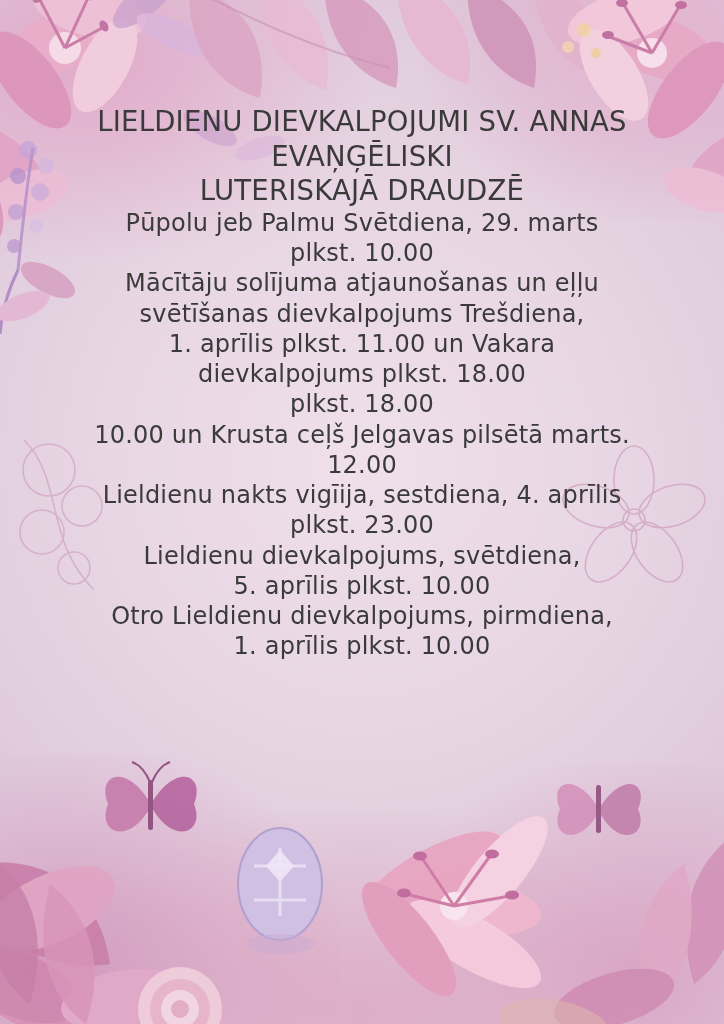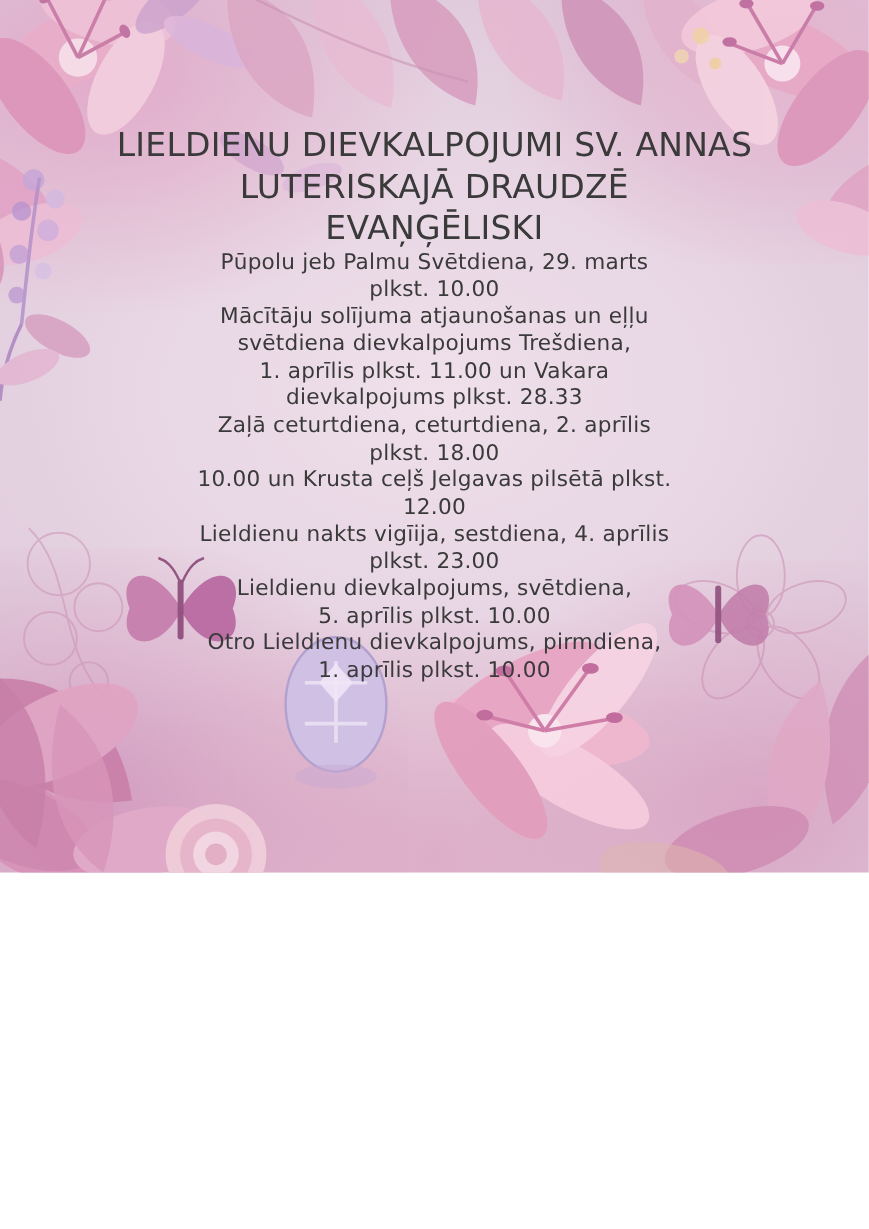--- a/index.html
+++ b/index.html
@@ -3,21 +3,21 @@
 <meta charset="utf-8">
 <style>
   * { margin:0; padding:0; box-sizing:border-box; }
   html, body {
     width:724px; height:1024px;
     overflow:hidden;
     font-family:"DejaVu Sans", sans-serif;
   }
   #poster {
     position:relative;
-    width:724px; height:727px;
+    width:724px; height:1024px;
     background:
       radial-gradient(ellipse 70% 50% at 50% 45%, #efe0ea 0%, #e7d5e3 55%, #ddc8da 100%);
     overflow:hidden;
   }
 
   
   .deco { position:absolute; pointer-events:none; }
 
   
   .wash-tl {
@@ -48,21 +48,21 @@
     padding:104px 26px 0 26px;
     text-align:center;
   }
   .title-line, .body-line {
     color:#3a3a3a;
     line-height:1.26;
     letter-spacing:0.2px;
     text-rendering:optimizeLegibility;
   }
   .title-line { font-size:27.5px; }
-  .body-line  { font-size:18px; }
+  .body-line  { font-size:24px; }
   .title-block { margin-bottom:0; }
   .lines { margin-top:0; }
   .lines .body-line { white-space:nowrap; }
 </style>
 </head>
 <body>
 
 <div id="poster">
 
   <div class="deco wash-tl"></div>
@@ -250,34 +250,33 @@
     <g opacity="0.8">
       <path d="M10 30 C50 60 70 110 50 180 C10 150 -6 90 10 30Z" fill="#c77fa8"></path>
       <path d="M70 60 C110 92 126 140 106 200 C66 172 54 120 70 60Z" fill="#d895b9"></path>
     </g>
   </svg>
 
   <div class="content">
 
     <div class="title-block">
       <div class="title-line">LIELDIENU DIEVKALPOJUMI SV. ANNAS</div>
+      <div class="title-line">EVAŅĢĒLISKI</div>
       <div class="title-line">LUTERISKAJĀ DRAUDZĒ</div>
-      <div class="title-line">EVAŅĢĒLISKI</div>
     </div>
 
     <div class="lines">
       <div class="body-line">Pūpolu jeb Palmu Svētdiena, 29. marts</div>
       <div class="body-line">plkst. 10.00</div>
       <div class="body-line">Mācītāju solījuma atjaunošanas un eļļu</div>
-      <div class="body-line">svētdiena dievkalpojums Trešdiena,</div>
+      <div class="body-line">svētīšanas dievkalpojums Trešdiena,</div>
       <div class="body-line">1. aprīlis plkst. 11.00 un Vakara</div>
-      <div class="body-line">dievkalpojums plkst. 28.33</div>
-      <div class="body-line">Zaļā ceturtdiena, ceturtdiena, 2. aprīlis</div>
+      <div class="body-line">dievkalpojums plkst. 18.00</div>
       <div class="body-line">plkst. 18.00</div>
-      <div class="body-line">10.00 un Krusta ceļš Jelgavas pilsētā plkst.</div>
+      <div class="body-line">10.00 un Krusta ceļš Jelgavas pilsētā marts.</div>
       <div class="body-line">12.00</div>
       <div class="body-line">Lieldienu nakts vigīija, sestdiena, 4. aprīlis</div>
       <div class="body-line">plkst. 23.00</div>
       <div class="body-line">Lieldienu dievkalpojums, svētdiena,</div>
       <div class="body-line">5. aprīlis plkst. 10.00</div>
       <div class="body-line">Otro Lieldienu dievkalpojums, pirmdiena,</div>
       <div class="body-line">1. aprīlis plkst. 10.00</div>
     </div>
 
   </div>

